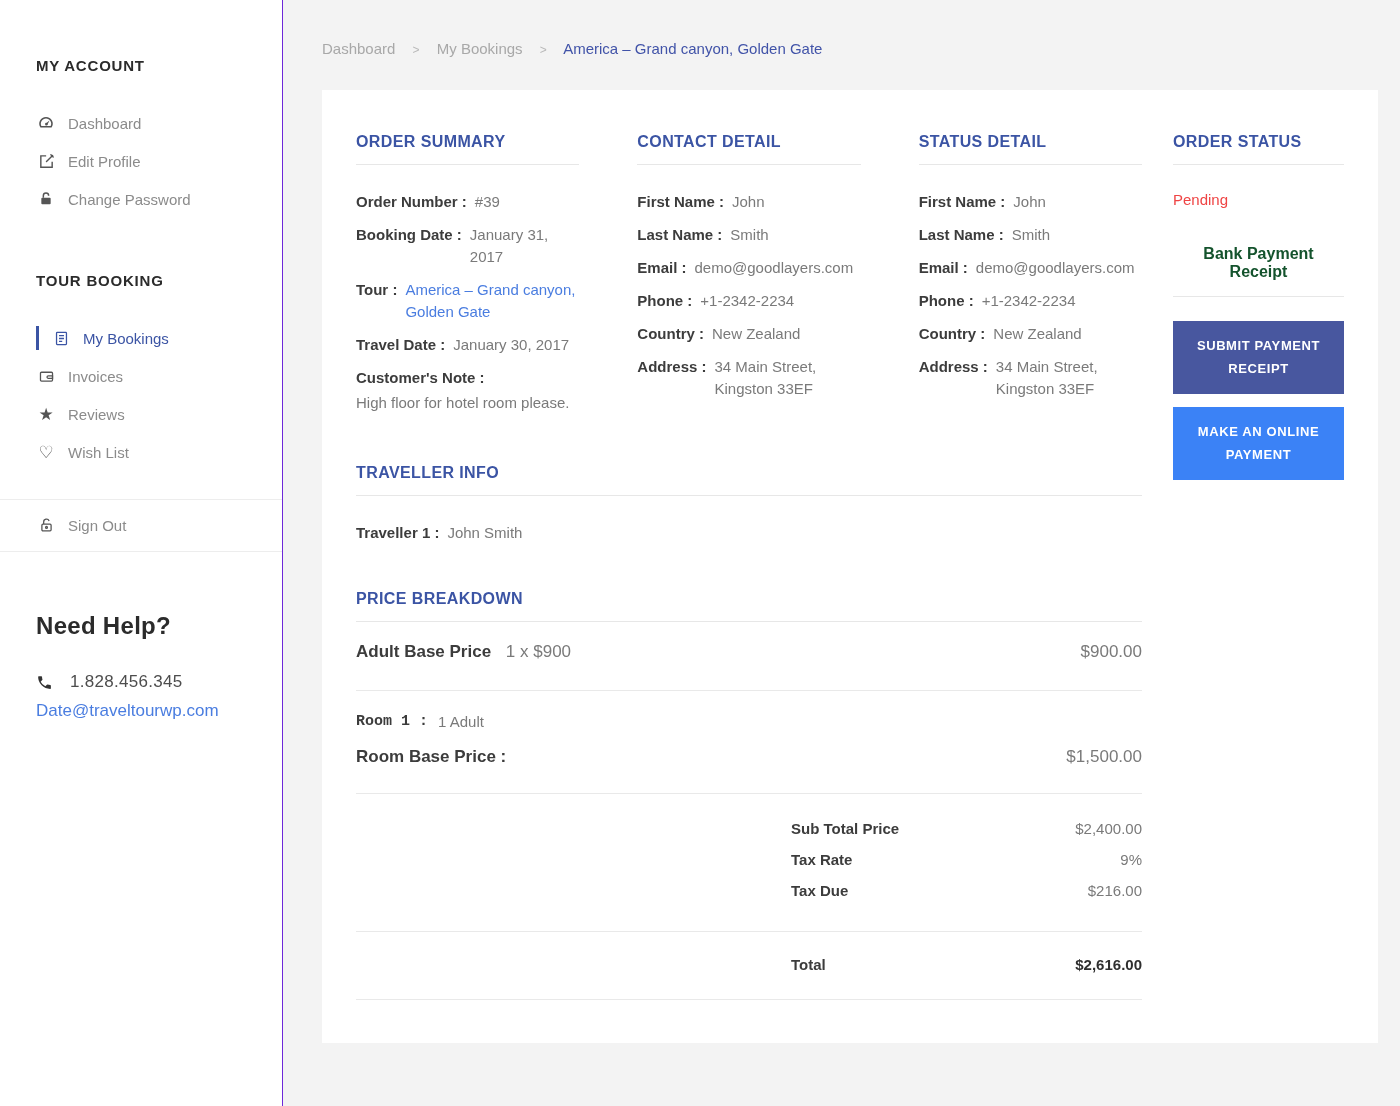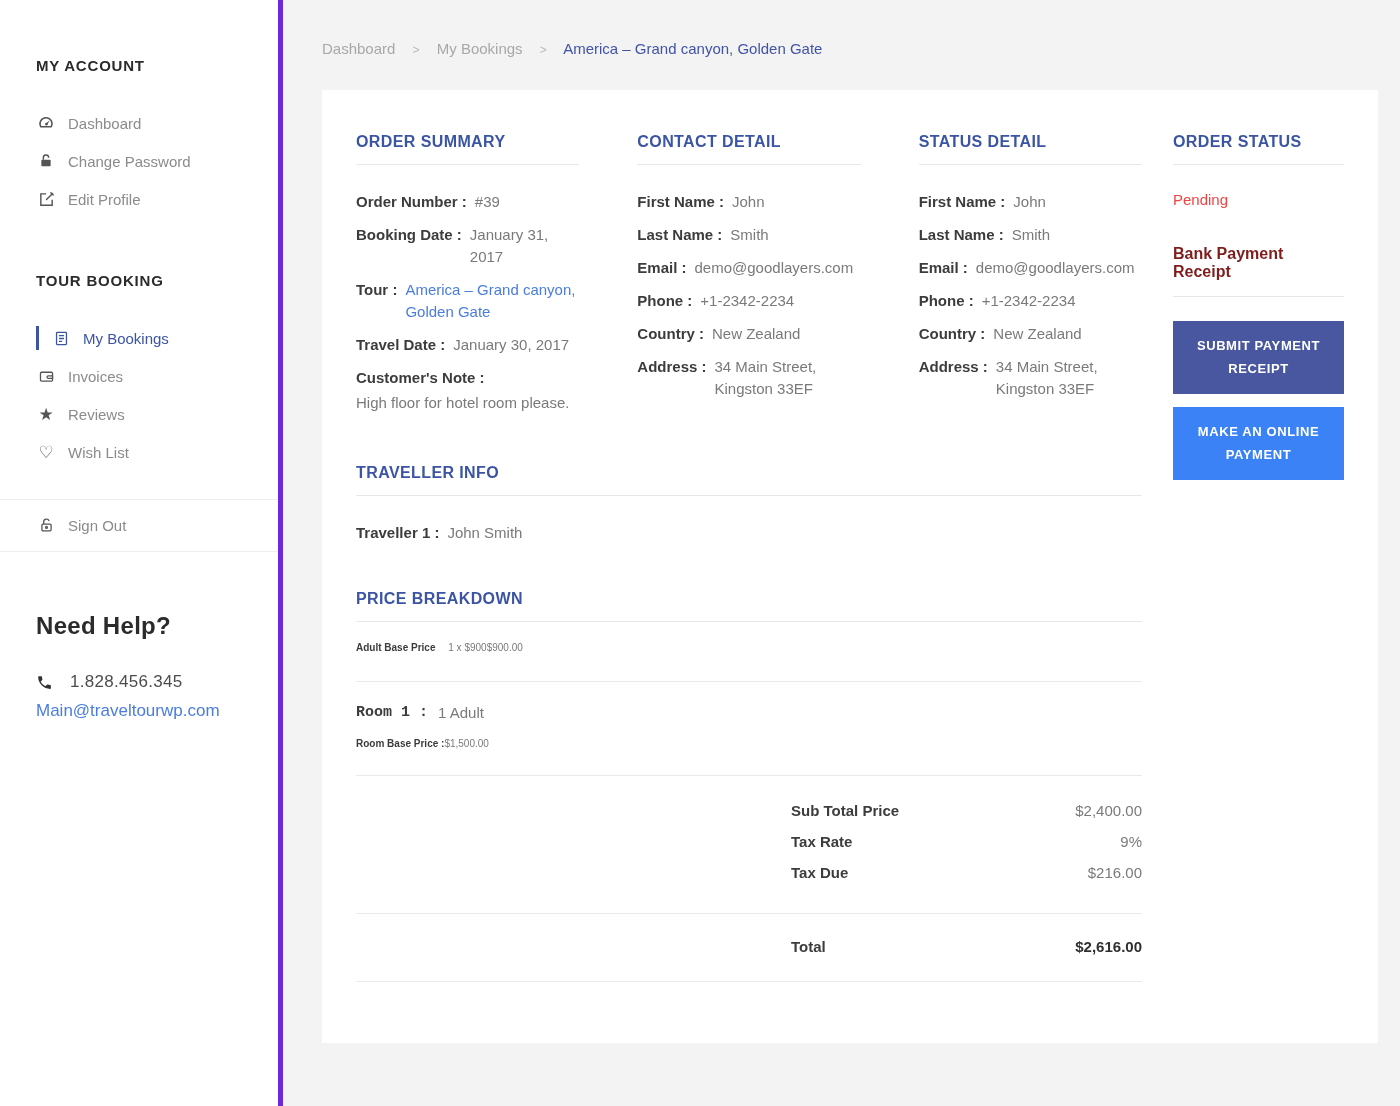--- a/index.html
+++ b/index.html
@@ -1,21 +1,21 @@
 <!DOCTYPE html>
 <html><head>
 <meta charset="utf-8">
 <style>
   * { margin:0; padding:0; box-sizing:border-box; }
   html,body { width:1400px; height:1106px; overflow:hidden; background:#f3f3f3;
               font-family:"Liberation Sans", sans-serif; }
 
   
   .sidebar { position:absolute; left:0; top:0; width:283px; height:1106px;
-             background:#ffffff; border-right:5px solid #6d28d9; }
+             background:#ffffff; border-right:1px solid #6d28d9; }
   .side-pad { padding-left:36px; padding-right:20px; }
   .side-title { font-size:15px; font-weight:bold; letter-spacing:.8px; color:#2b2b2b; }
   .t-account { padding-top:57px; }
   .t-booking { padding-top:54px; }
   .side-list { margin-top:30px; }
   .side-item { display:flex; align-items:center; height:38px; font-size:15px;
                color:#8b8b8b; cursor:pointer; }
   .side-item .icon { width:20px; display:flex; justify-content:center; color:#555; }
   .side-item .lbl { margin-left:12px; }
   .side-item.active { color:#3b54a4; }
@@ -53,33 +53,33 @@
   .info-grid { display:flex; gap:58px; }
   .info-col { width:234px; }
 
   .kv { display:flex; font-size:15px; line-height:22px; margin-bottom:11px; color:#7a7a7a; }
   .kv .k { font-weight:bold; color:#3c3c3c; white-space:nowrap; }
   .kv .v { margin-left:8px; }
   .kv .v.link { color:#4a7de0; cursor:pointer; }
   .note-text { font-size:15px; color:#7a7a7a; line-height:22px; margin-top:3px; }
 
   .status-pending { font-size:15px; color:#ef4444; }
-  .receipt-title { font-size:16px; font-weight:bold; color:#7f1d1d; margin-top:37px; }
+  .receipt-title { font-size:16px; font-weight:bold; color:#14532d; margin-top:37px;text-align:center; }
   .receipt-rule { border:none; border-top:1px solid #e7e7e7; margin-top:15px; margin-bottom:24px; }
   .btn { display:block; width:100%; border:none; color:#fff; font-family:inherit;
          font-weight:bold; font-size:13px; letter-spacing:.6px; line-height:1.8;
          padding:13px 12px; margin-bottom:13px; text-align:center; cursor:pointer; }
   .btn-blue { background:#48579f; }
   .btn-teal { background:#3b82f6; }
 
   .traveller-section { margin-top:50px; }
   .price-section { margin-top:46px; }
 
   .price-divider { border:none; border-top:1px solid #e9e9e9; }
-  .price-row { display:flex; font-size:10px;
+  .price-row { display:flex; justify-content:space-between; font-size:17px;
                color:#7a7a7a; }
   .price-row .k { font-weight:bold; color:#3c3c3c; }
   .price-row .qty { margin-left:10px; }
   .pr-adult { padding:20px 0 28px; }
   .room-block { padding:22px 0 26px; }
   .room-line { display:flex; font-size:15px; color:#7a7a7a; }
   .room-line .k { font-weight:bold; color:#3c3c3c;font-family:Liberation Mono, monospace; }
   .room-line .v { margin-left:10px; }
   .room-price { margin-top:17px; }
   .totals-block { padding:26px 0 32px; }
@@ -101,36 +101,36 @@
       <div class="side-item">
         <span class="icon">
           <svg width="18" height="18" viewBox="0 0 24 24" fill="currentColor">
               <path d="M12 4a9 9 0 0 0-7.4 14.1h14.8A9 9 0 0 0 12 4zm0 2a7 7 0 0 1 6.2 10.1H5.8A7 7 0 0 1 12 6zm4.7 2.5-3.7 3.1a1.9 1.9 0 1 0 1.5 1.5l2.2-4.6z"></path>
             </svg>
         </span>
         <span class="lbl">Dashboard</span>
       </div>
       <div class="side-item">
         <span class="icon">
-          <svg width="16" height="16" viewBox="0 0 24 24">
-              <path d="M8 10V7a4 4 0 0 1 8 0" fill="none" stroke="currentColor" stroke-width="2.2"></path>
-              <rect x="5" y="10" width="14" height="10" rx="1.5" fill="currentColor"></rect>
-            </svg>
-        </span>
-        <span class="lbl">Change Password</span>
-      </div>
-      <div class="side-item">
-        <span class="icon">
           <svg width="17" height="17" viewBox="0 0 24 24" fill="none" stroke="currentColor" stroke-width="2">
               <path d="M20 12.5V20H4V4h7.5"></path>
               <path d="M20.6 3.4 12 12" stroke-linecap="round"></path>
               <path d="M18.2 2.6l3.2 3.2" stroke-linecap="round"></path>
             </svg>
         </span>
         <span class="lbl">Edit Profile</span>
+      </div>
+      <div class="side-item">
+        <span class="icon">
+          <svg width="16" height="16" viewBox="0 0 24 24">
+              <path d="M8 10V7a4 4 0 0 1 8 0" fill="none" stroke="currentColor" stroke-width="2.2"></path>
+              <rect x="5" y="10" width="14" height="10" rx="1.5" fill="currentColor"></rect>
+            </svg>
+        </span>
+        <span class="lbl">Change Password</span>
       </div>
     </div>
 
     <div class="side-title t-booking">TOUR BOOKING</div>
     <div class="side-list">
       <div class="side-item active">
         <span class="icon">
           <svg width="17" height="17" viewBox="0 0 24 24" fill="none" stroke="currentColor" stroke-width="1.8">
               <rect x="5" y="3.5" width="14" height="17" rx="1"></rect>
               <path d="M8.5 8h7M8.5 12h7M8.5 16h4.5"></path>
@@ -180,21 +180,21 @@
   <div class="side-pad">
     <div class="help-title">Need Help?</div>
     <div class="help-phone">
       <span class="icon">
         <svg width="17" height="17" viewBox="0 0 24 24" fill="currentColor">
             <path d="M6.6 10.8a15.5 15.5 0 0 0 6.6 6.6l2.2-2.2a1 1 0 0 1 1-.24 11.4 11.4 0 0 0 3.6.58 1 1 0 0 1 1 1V20a1 1 0 0 1-1 1A17 17 0 0 1 3 4a1 1 0 0 1 1-1h3.5a1 1 0 0 1 1 1c0 1.25.2 2.45.58 3.6a1 1 0 0 1-.25 1l-2.23 2.2z"></path>
           </svg>
       </span>
       <span class="lbl">1.828.456.345</span>
     </div>
-    <div class="help-email">Main@traveltourwp.com</div>
+    <div class="help-email">Date@traveltourwp.com</div>
   </div>
 </aside>
 
 <main class="main">
   <div class="breadcrumb">
     <span class="crumb">Dashboard</span>
     <span class="sep">&gt;</span>
     <span class="crumb">My Bookings</span>
     <span class="sep">&gt;</span>
     <span class="crumb current">America – Grand canyon, Golden Gate</span>

